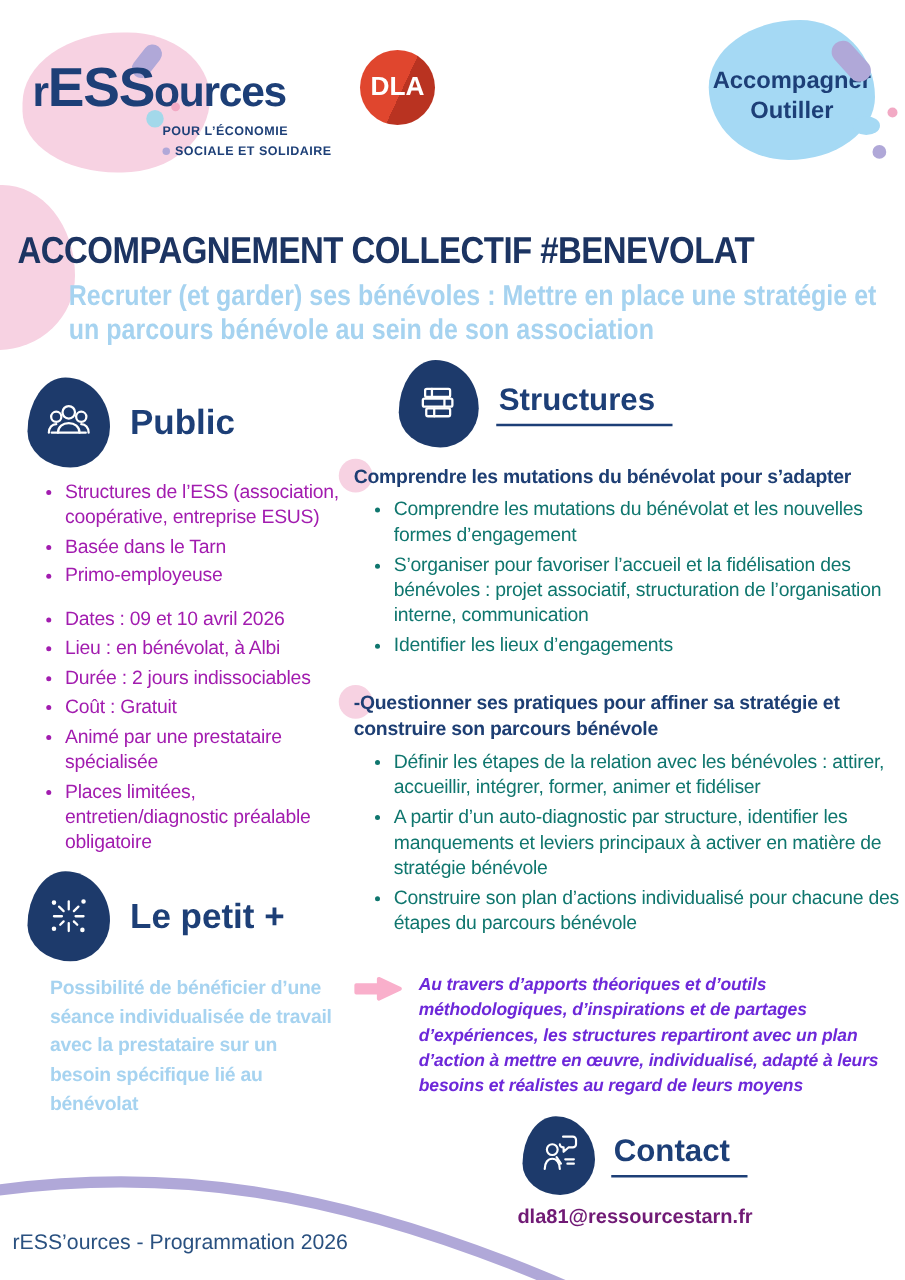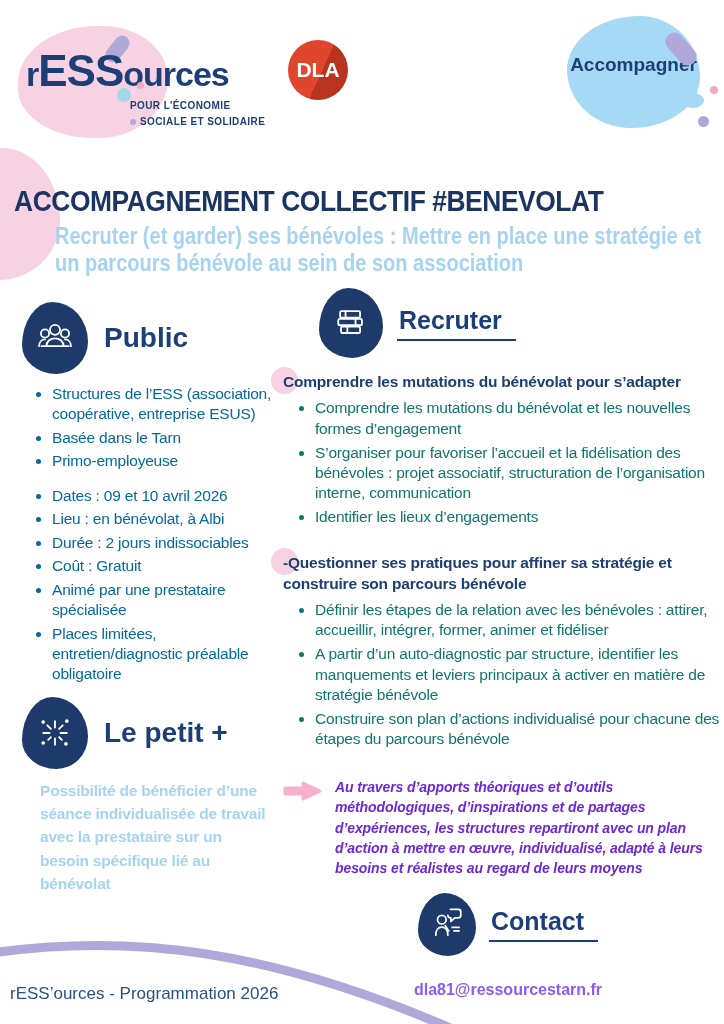--- a/index.html
+++ b/index.html
@@ -54,21 +54,21 @@
 
   
   .left-col{position:absolute;left:22px;top:302px;width:256px;}
   .right-col{position:absolute;left:283px;top:288px;width:441px;}
 
   .sec-head{display:flex;align-items:center;gap:16px;}
   .sec-blob{width:66px;height:72px;}
   .sec-title{font-size:28px;font-weight:bold;color:#1d3f77;}
 
   .left-col ul{margin:10px 0 0 10px;padding-left:20px;width:220px;}
-  .left-col li{font-size:15.5px;color:#0369a1;line-height:1.32;margin-bottom:3px;letter-spacing:-.2px;}
+  .left-col li{font-size:15.5px;color:#a21caf;line-height:1.32;margin-bottom:3px;letter-spacing:-.2px;}
   .sec-public{margin-bottom:14px;}
   .sec-modalites{margin-bottom:12px;}
   .petit-text{margin:10px 0 0 18px;width:230px;color:#a6d3f0;font-weight:bold;
               font-size:15.5px;line-height:1.5;letter-spacing:-.2px;}
 
   .prog-head{display:flex;align-items:center;gap:14px;margin-left:36px;margin-bottom:14px;}
   .prog-blob{width:64px;height:70px;}
   .underlined-title{font-size:25px;font-weight:bold;color:#1d3f77;
                     border-bottom:2.5px solid #1d3f77;padding:0 14px 4px 2px;}
   .block-h{font-size:15.5px;font-weight:bold;color:#1d3e73;position:relative;line-height:1.32;
@@ -81,21 +81,21 @@
   .block2{margin-bottom:28px;}
 
   .takeaway{display:flex;gap:12px;margin-bottom:14px;}
   .takeaway-arrow{flex-shrink:0;margin-top:3px;}
   .takeaway-text{font-size:14px;font-weight:bold;font-style:italic;color:#6d28d9;
                  line-height:1.45;width:398px;letter-spacing:-.1px;}
 
   .contact{display:flex;flex-direction:column;align-items:center;margin-left:100px;width:250px;}
   .contact-row{display:flex;align-items:center;gap:13px;}
   .contact-blob{width:58px;height:63px;}
-  .contact-email{margin-top:25px;font-size:16px;font-weight:bold;color:#8b5cf6;text-decoration:none;}
+  .contact-email{margin-top:9px;font-size:16px;font-weight:bold;color:#701a75;text-decoration:none;}
 
   
   .curve-svg{position:absolute;left:0;top:924px;pointer-events:none;}
   .footer-text{position:absolute;left:10px;top:984px;font-size:17px;color:#2a5180;}
 
   .icon-svg{display:block;}
 </style>
 </head>
 <body>
 
@@ -119,20 +119,21 @@
     </div>
   </div>
 
   <div class="dla">
     <div class="dla-circle">DLA</div>
   </div>
 
   <div class="badge">
     <div class="badge-text">
       <div>Accompagner</div>
+      <div>Outiller</div>
     </div>
   </div>
   <div class="badge-capsule"></div>
   <div class="badge-dot-blue"></div>
   <div class="badge-dot-pink"></div>
   <div class="badge-dot-lav"></div>
 
   <div class="main-title">ACCOMPAGNEMENT COLLECTIF #BENEVOLAT</div>
   <div class="subtitle">Recruter (et garder) ses bénévoles : Mettre en place une stratégie et un parcours bénévole au sein de son association</div>
 
@@ -202,21 +203,21 @@
       <div class="icon-blob prog-blob">
         <svg class="icon-svg" width="40" height="40" viewBox="0 0 44 44" fill="none" stroke="#ffffff" stroke-width="2" stroke-linecap="round" stroke-linejoin="round">
           <rect x="10" y="9" width="22" height="7" rx="1.5"></rect>
           <rect x="8" y="17.5" width="26" height="7" rx="1.5"></rect>
           <rect x="11" y="26" width="21" height="7" rx="1.5"></rect>
           <line x1="16" y1="9" x2="16" y2="16"></line>
           <line x1="27" y1="17.5" x2="27" y2="24.5"></line>
           <line x1="18" y1="26" x2="18" y2="33"></line>
         </svg>
       </div>
-      <div class="underlined-title">Recruter</div>
+      <div class="underlined-title">Structures</div>
     </div>
 
     <div class="block block1">
       <div class="block-h">Comprendre les mutations du bénévolat pour s’adapter</div>
       <ul>
           <li>Comprendre les mutations du bénévolat et les nouvelles formes d’engagement</li>
           <li>S’organiser pour favoriser l’accueil et la fidélisation des bénévoles : projet associatif, structuration de l’organisation interne, communication</li>
           <li>Identifier les lieux d’engagements</li>
         </ul>
     </div>

